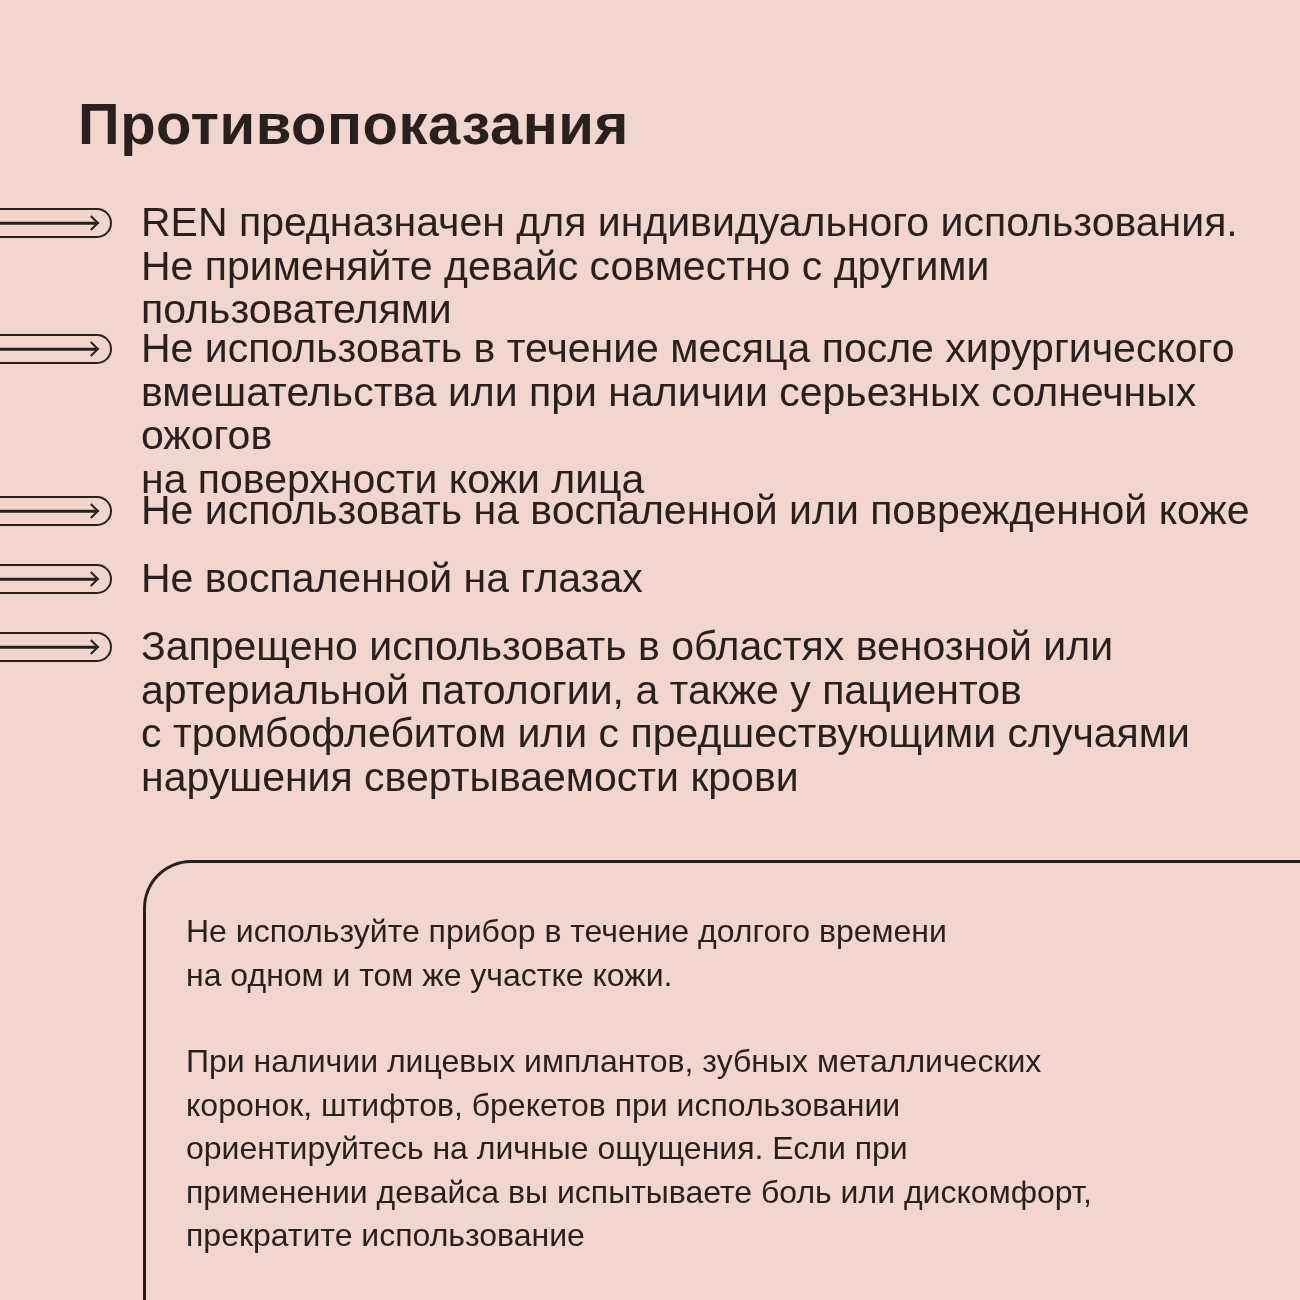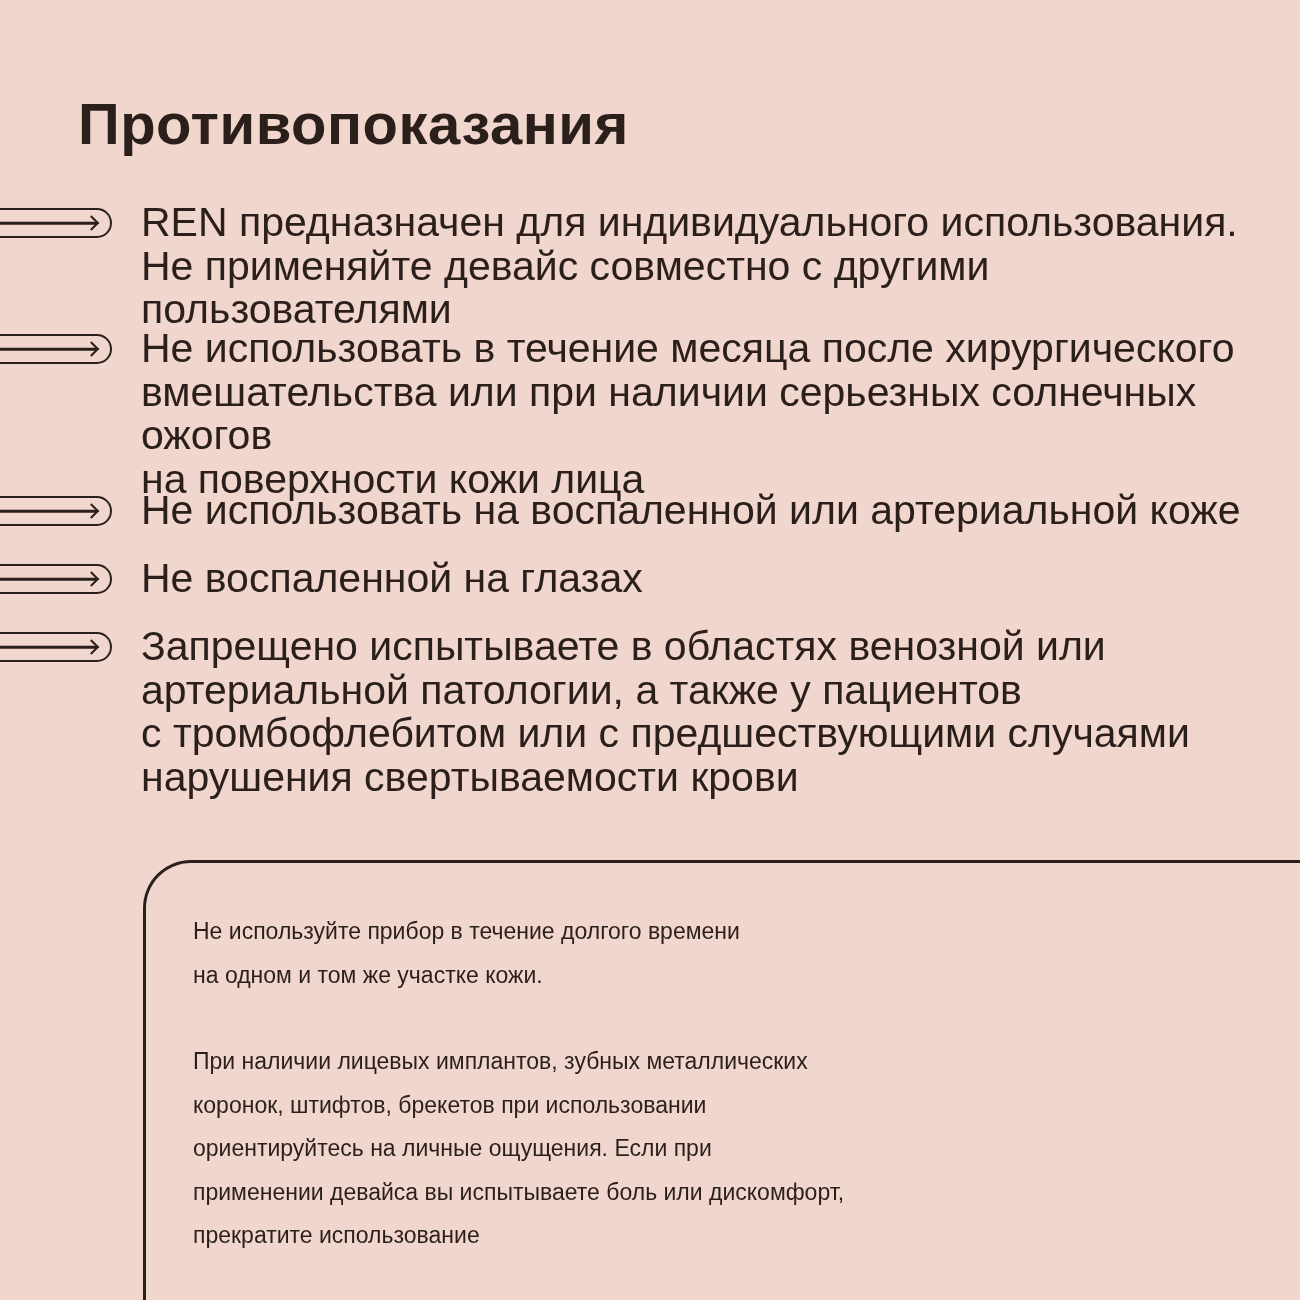--- a/index.html
+++ b/index.html
@@ -32,22 +32,22 @@
   .item-text {
     position:absolute; left:141px; top:0;
     font-size:41px; line-height:43.5px; white-space:pre-line;
   }
   .note {
     position:absolute; left:143px; top:860px; width:1200px; height:500px;
     border:3px solid #2a1f1b; border-right:none; border-bottom:none;
     border-radius:48px 0 0 0; box-sizing:border-box;
   }
   .note-p {
-    position:absolute; left:193px;
-    font-size:23px; line-height:43.5px; white-space:pre-line; margin:0;
+    position:absolute; left:186px;
+    font-size:32px; line-height:43.5px; white-space:pre-line; margin:0;
   }
 </style>
 </head>
 <body>
 
 <h1 class="title">Противопоказания</h1>
 
 <div class="item" style="top:201px">
   <div class="bullet" style="top:7px">
       <div class="shaft"></div>
@@ -65,37 +65,37 @@
   <div class="item-text">Не использовать в течение месяца после хирургического
 вмешательства или при наличии серьезных солнечных ожогов
 на поверхности кожи лица</div>
 </div>
 
 <div class="item" style="top:489px">
   <div class="bullet" style="top:7px">
       <div class="shaft"></div>
       <div class="head"></div>
     </div>
-  <div class="item-text">Не использовать на воспаленной или артериальной коже</div>
+  <div class="item-text">Не использовать на воспаленной или поврежденной коже</div>
 </div>
 
 <div class="item" style="top:557px">
   <div class="bullet" style="top:7px">
       <div class="shaft"></div>
       <div class="head"></div>
     </div>
   <div class="item-text">Не воспаленной на глазах</div>
 </div>
 
 <div class="item" style="top:625px">
   <div class="bullet" style="top:7px">
       <div class="shaft"></div>
       <div class="head"></div>
     </div>
-  <div class="item-text">Запрещено испытываете в областях венозной или
+  <div class="item-text">Запрещено использовать в областях венозной или
 артериальной патологии, а также у пациентов
 с тромбофлебитом или с предшествующими случаями
 нарушения свертываемости крови</div>
 </div>
 
 <div class="note"></div>
 <p class="note-p" style="top:910px">Не используйте прибор в течение долгого времени
 на одном и том же участке кожи.</p>
 <p class="note-p" style="top:1040px">При наличии лицевых имплантов, зубных металлических
 коронок, штифтов, брекетов при использовании

